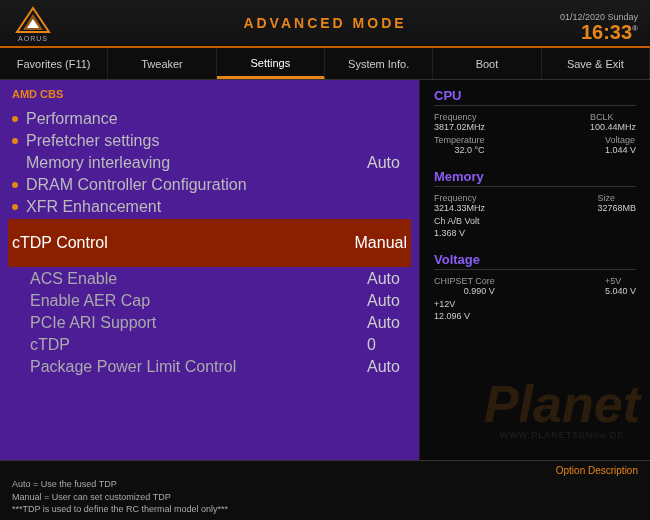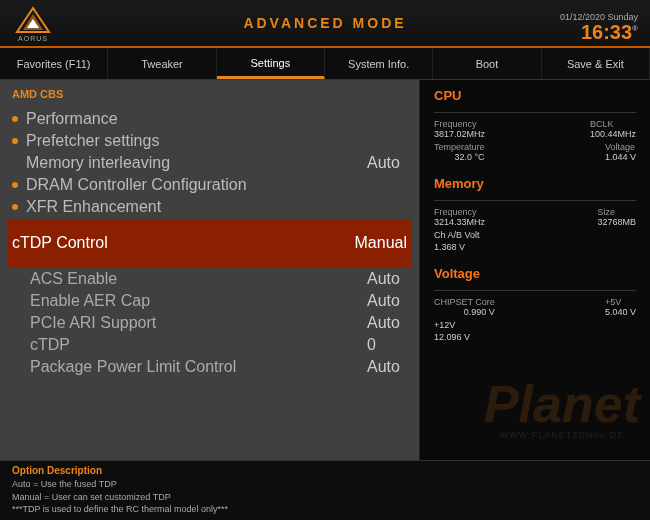--- a/index.html
+++ b/index.html
@@ -105,21 +105,21 @@
 
     
     .main-content {
       display: flex;
       height: 380px;
     }
 
     
     .left-panel {
       width: 420px;
-      background: #404040;
+      background: #4c1d95;
       padding: 8px 12px;
       border-right: 1px solid #222;
       overflow: hidden;
     }
     .section-title {
       color: #e8851a;
       font-size: 11px;
       font-weight: bold;
       margin-bottom: 8px;
     }
@@ -171,26 +171,26 @@
     
     .right-panel {
       width: 230px;
       background: #0a0a0a;
       padding: 8px 14px;
     }
     .info-section {
       margin-bottom: 14px;
     }
     .info-section-title {
-      color: #f97316;
+      color: #8b5cf6;
       font-size: 13px;
       font-weight: bold;
       margin-bottom: 6px;
       border-bottom: 1px solid #333;
-      padding-bottom: 9px;
+      padding-bottom: 2px;
     }
     .info-row {
       display: flex;
       justify-content: space-between;
       margin-bottom: 3px;
     }
     .info-label {
       color: #999;
       font-size: 9px;
     }
@@ -209,22 +209,23 @@
     .bottom-area {
       height: 66px;
       background: #0d0d0d;
       border-top: 1px solid #333;
       display: flex;
       flex-direction: column;
     }
     .option-desc-title {
       color: #e8851a;
       font-size: 10px;
-      font-weight: bold;
+      font-weight: normal;
       padding: 4px 12px 2px;
+      text-align: right;
     }
     .option-desc-text {
       color: #aaa;
       font-size: 9px;
       padding: 0 12px;
       line-height: 1.4;
     }
 
     
     .watermark {

